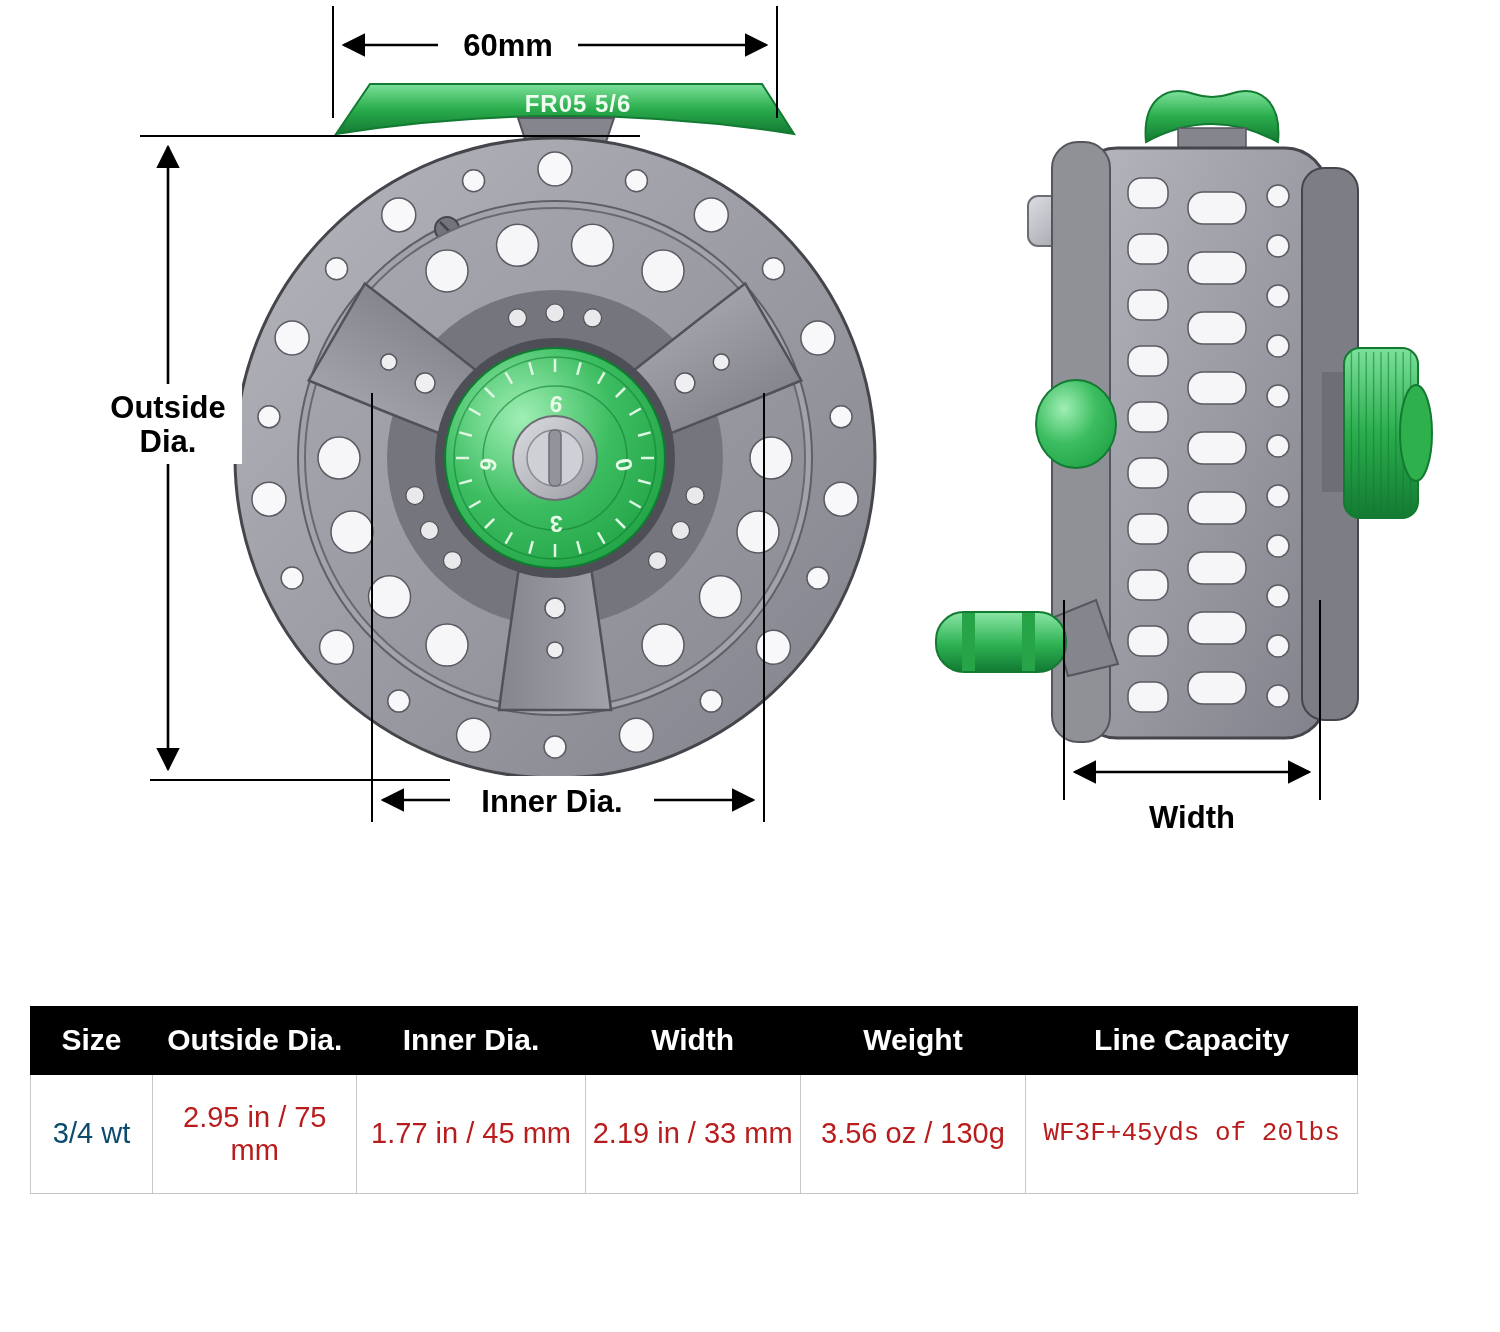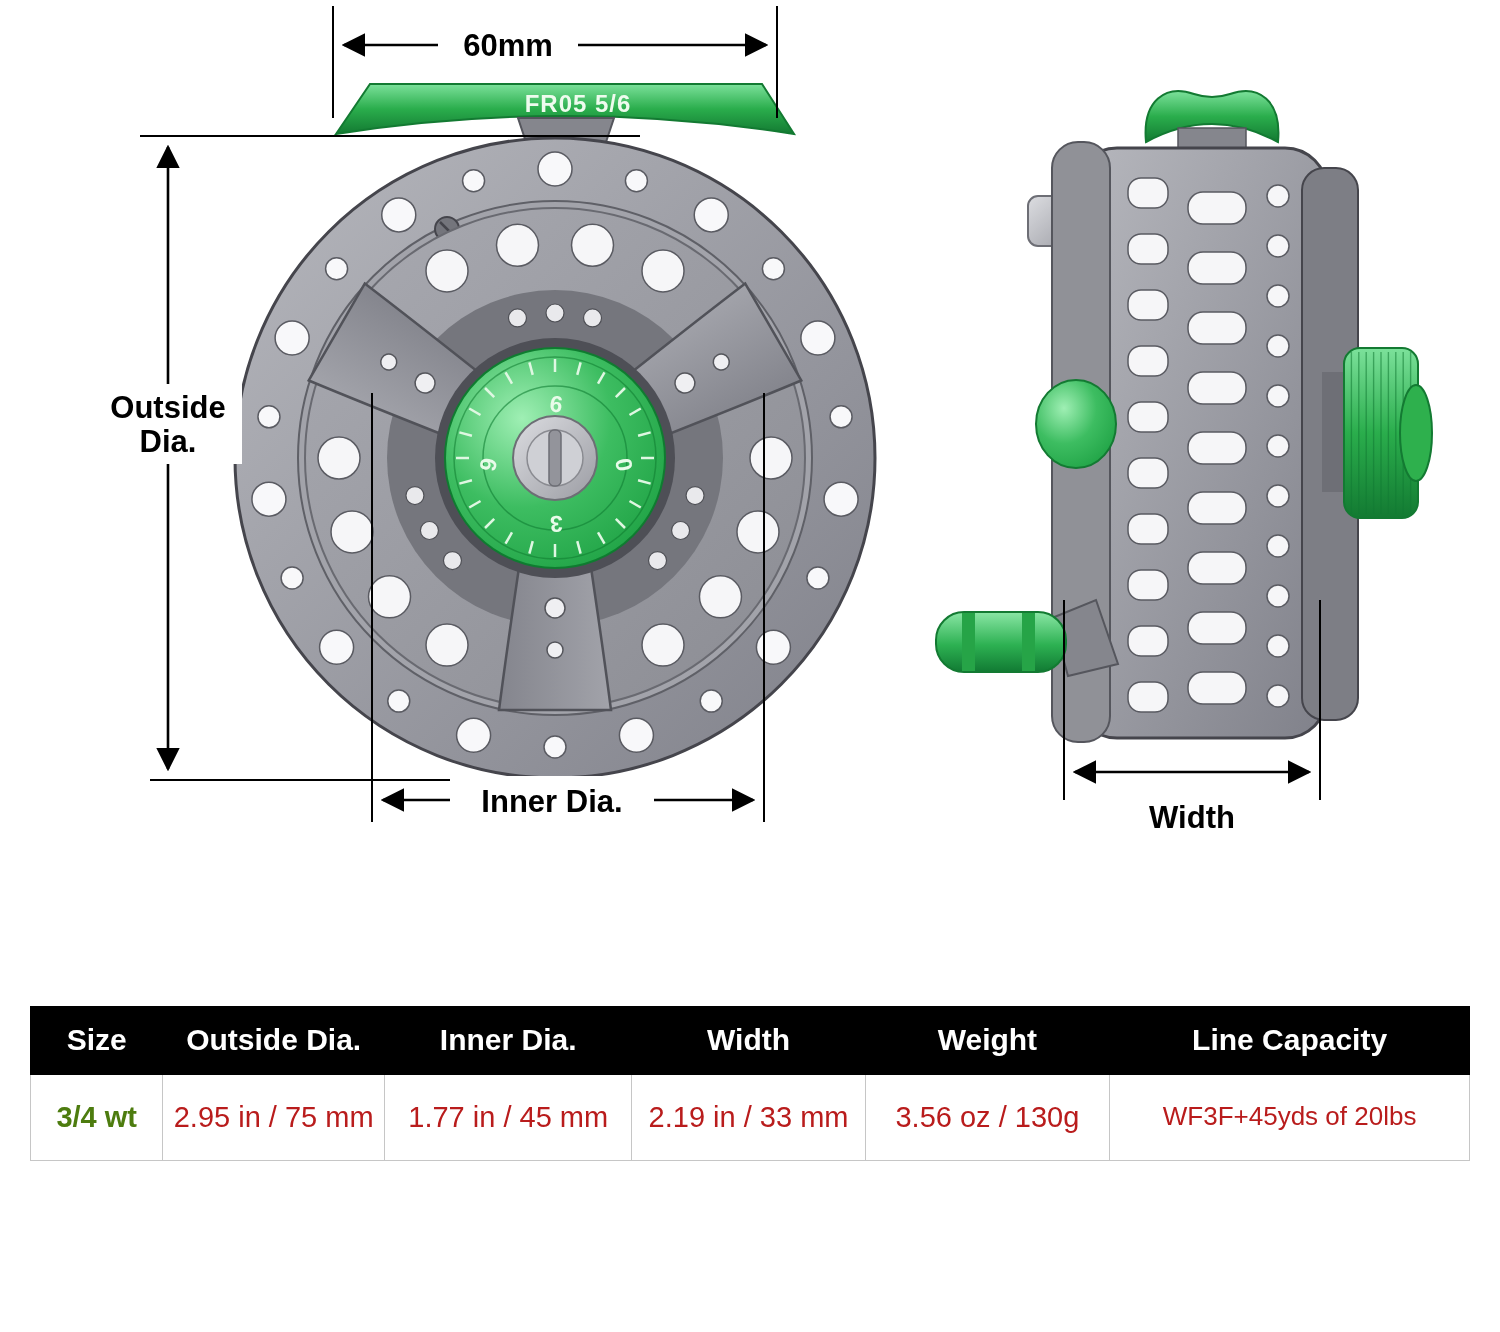--- a/index.html
+++ b/index.html
@@ -9,26 +9,26 @@
   .diagram{position:absolute;left:0;top:0;}
 
   .dim-line{stroke:#000;stroke-width:2.6;fill:none;}
   .dim-bar{stroke:#000;stroke-width:2;fill:none;}
   .dim-text{font-family:"Liberation Sans",sans-serif;font-size:31px;font-weight:bold;fill:#000;}
   .model-text{font-family:"Liberation Sans",sans-serif;font-size:24px;font-weight:bold;fill:#eefbee;text-anchor:middle;letter-spacing:1px;}
   .dial-num{font-family:"Liberation Sans",sans-serif;font-size:23px;font-weight:bold;fill:#e8fbe9;text-anchor:middle;}
   .spoke{fill:url(#gBody3);stroke:#515259;stroke-width:2.5;}
   .spoke-hole{fill:#efeff2;stroke:#54555b;stroke-width:1.5;}
 
-  .table-wrap{position:absolute;left:30px;top:1006px;width:1440px;}
+  .table-wrap{position:absolute;left:30px;top:1006px;width:1328px;}
   table{width:100%;border-collapse:collapse;table-layout:fixed;}
   thead th{background:#000;color:#fff;font-size:30px;font-weight:bold;padding:16px 6px;border:1px solid #000;line-height:1.15;text-align:center;}
   tbody td{font-size:29px;color:#b91c1c;text-align:center;padding:26px 6px;border:1px solid #c6c6c6;background:#fff;line-height:1.15;}
-  tbody td.size{font-weight:bold;color:#4d7c0f;}
-  tbody td.cap{font-family:Liberation Sans, sans-serif;font-size:26px;}
+  tbody td.size{font-weight:normal;color:#0c4a6e;}
+  tbody td.cap{font-family:Liberation Mono, monospace;font-size:26px;}
   col.c0{width:9.2%;} col.c1{width:15.4%;} col.c2{width:17.2%;} col.c3{width:16.2%;} col.c4{width:17%;} col.c5{width:25%;}
 </style>
 </head>
 <body>
 
 <div class="page">
 
   <svg class="diagram" width="1500" height="960" viewBox="0 0 1500 960">
     <defs>
       <marker id="ahE" viewBox="0 0 10 10" refX="9" refY="5" markerWidth="9" markerHeight="9" orient="auto">

